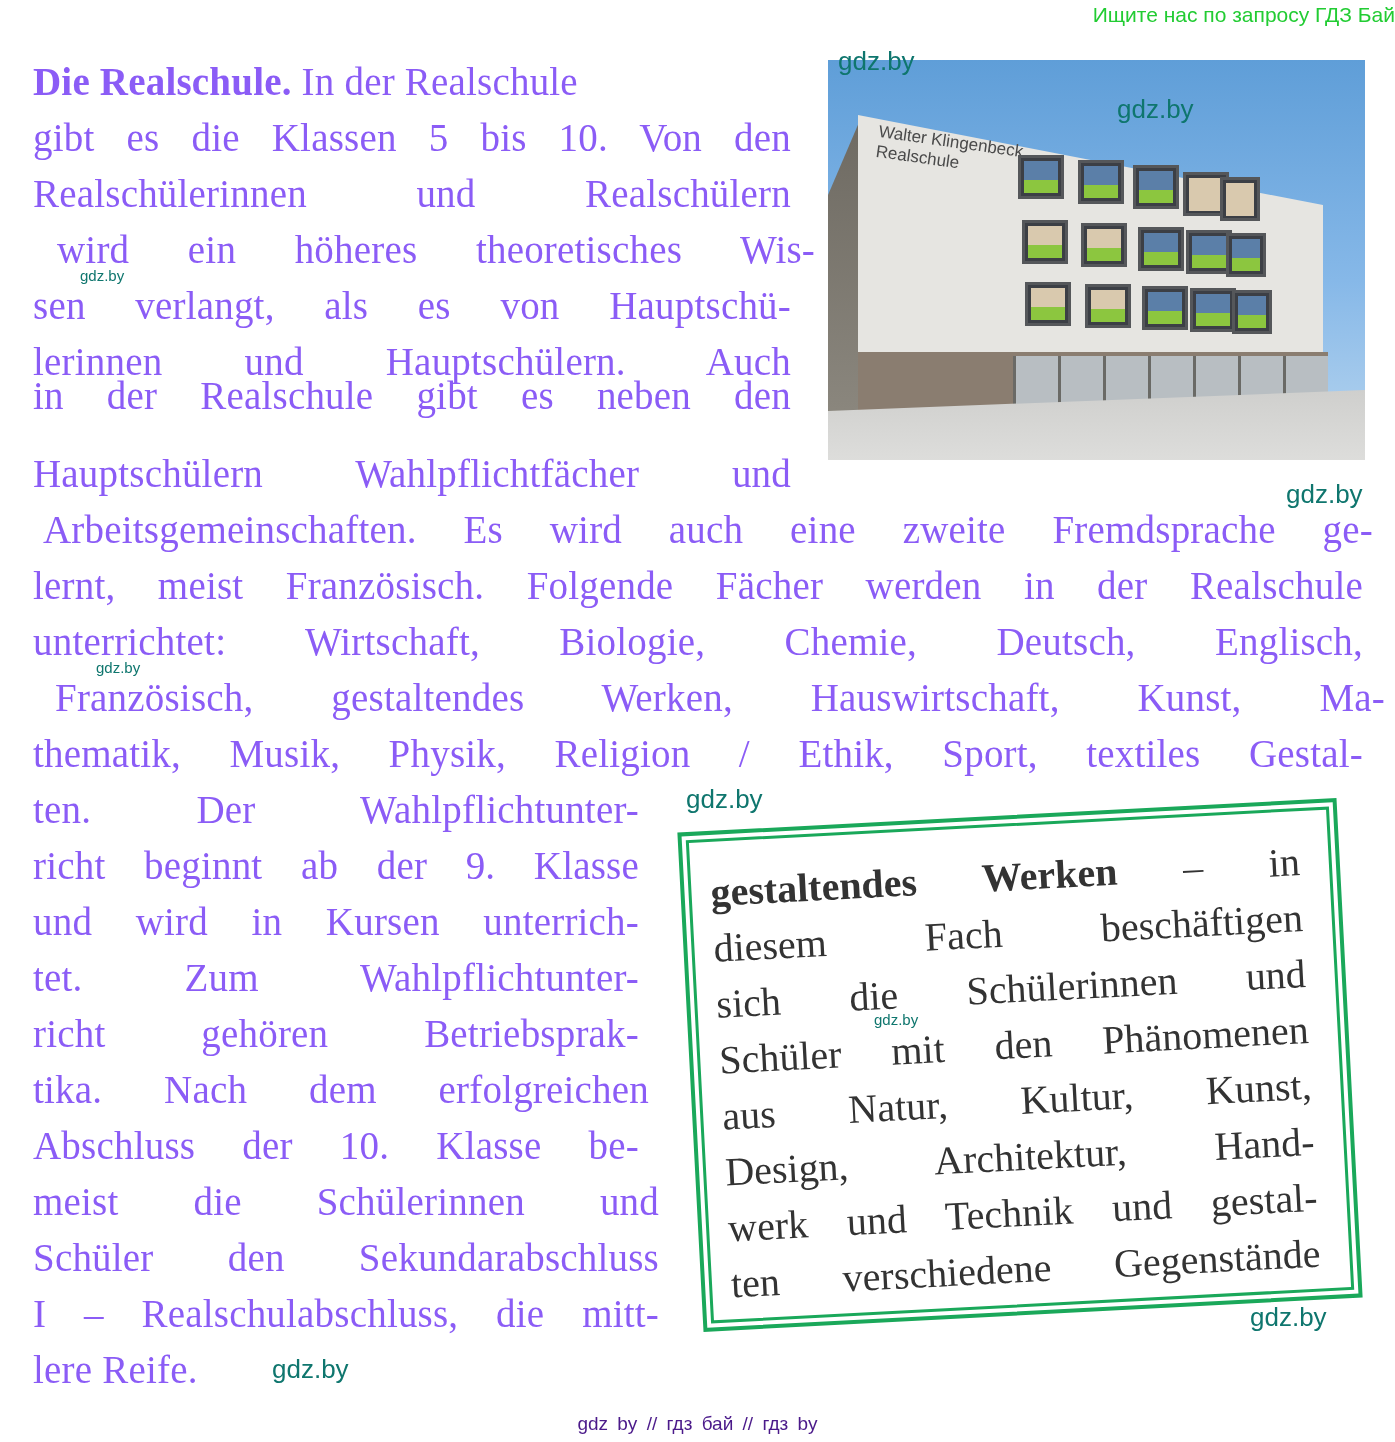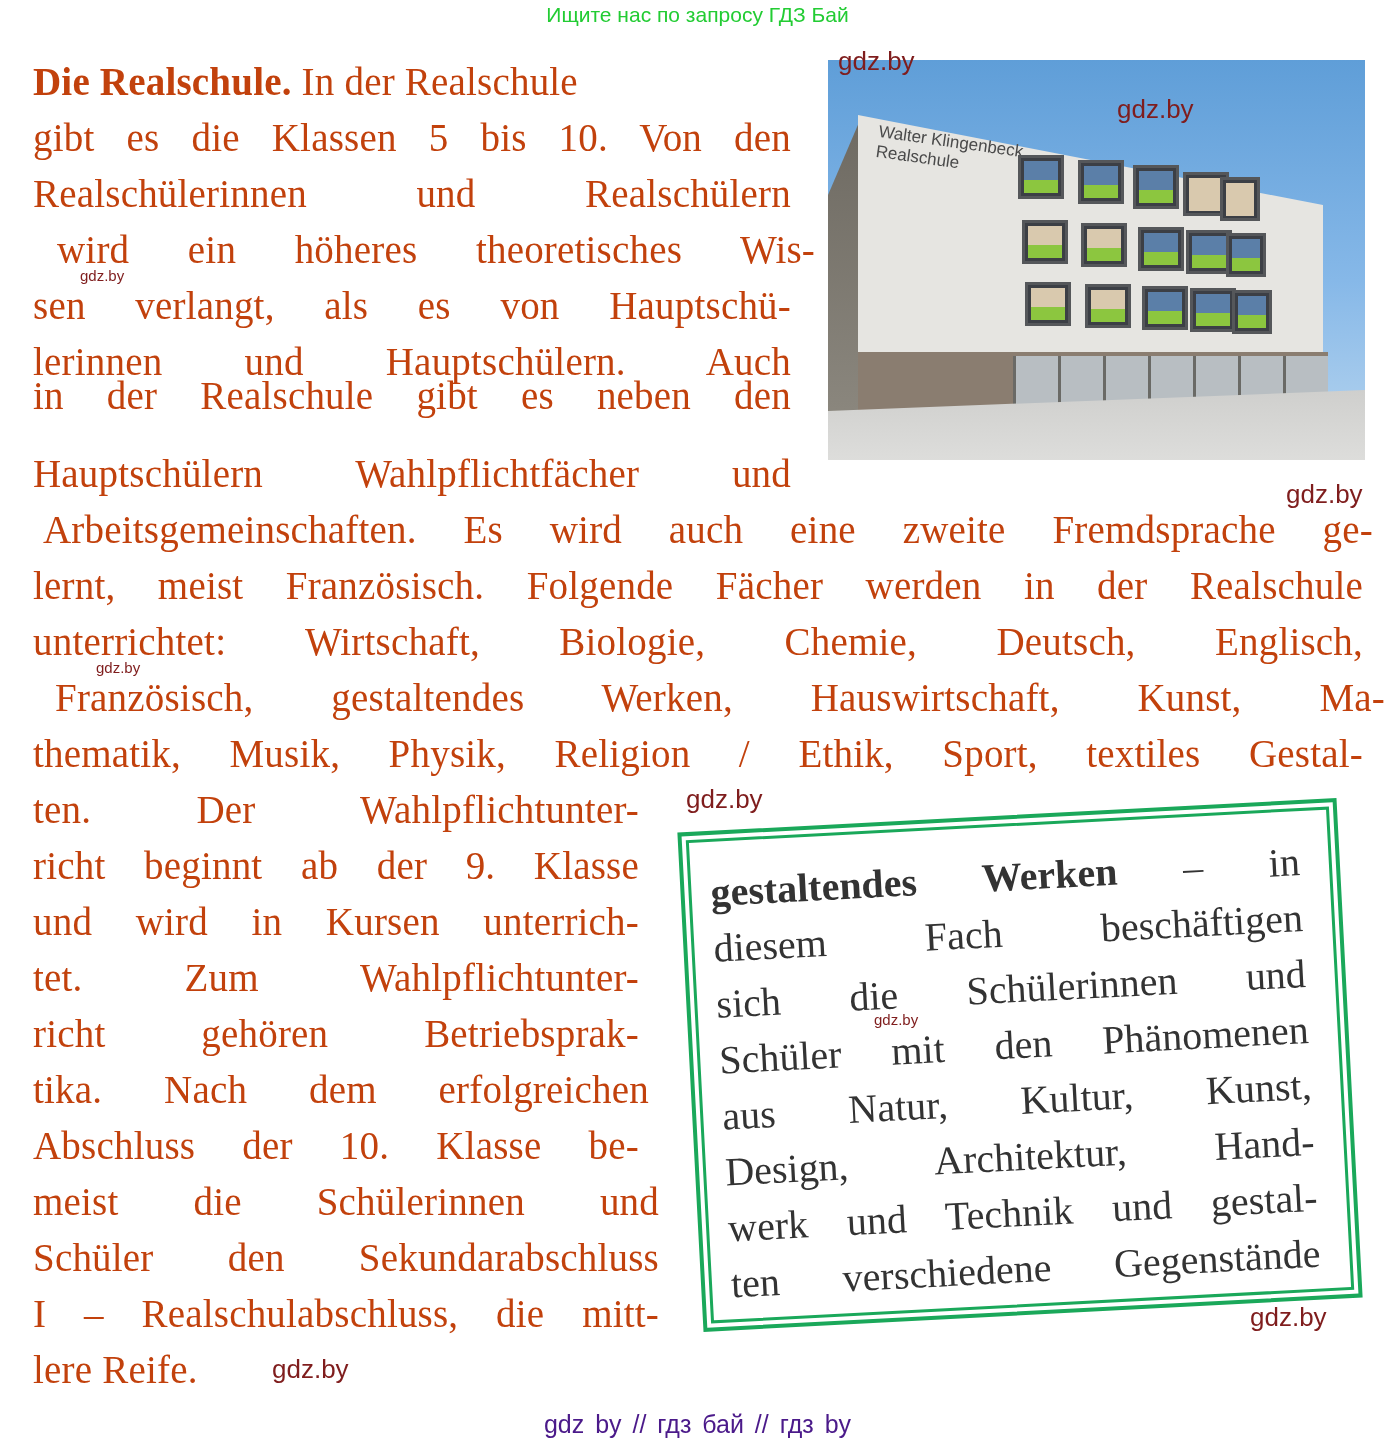--- a/index.html
+++ b/index.html
@@ -3,39 +3,39 @@
   <meta charset="utf-8">
   <style>
     html, body { margin: 0; padding: 0; background: #ffffff; }
     body {
       width: 1395px; height: 1442px; position: relative; overflow: hidden;
       font-family: "DejaVu Serif", "Liberation Serif", serif;
       color: #333333;
     }
     .banner {
       position: absolute; left: 0; top: 0; width: 1395px; height: 32px;
-      text-align: center; font-family: "Liberation Sans", sans-serif;
+      text-align: right; font-family: "Liberation Sans", sans-serif;
       font-size: 21px; line-height: 30px;
     }
     .footer {
       position: absolute; left: 0; top: 1408px; width: 1395px; height: 32px;
       text-align: center; font-family: "Liberation Sans", sans-serif;
-      font-size: 25px; line-height: 32px; word-spacing: 4px;
+      font-size: 19px; line-height: 32px; word-spacing: 4px;
     }
     .wm {
       position: absolute; font-family: "Liberation Sans", sans-serif;
-      color: #7f1d1d; line-height: 1; white-space: nowrap;
+      color: #0f766e; line-height: 1; white-space: nowrap;
     }
     .wm.big { font-size: 26px; }
     .wm.small { font-size: 15px; }
 
     .line {
       position: absolute; white-space: nowrap;
       font-family: "Liberation Serif", serif;
-      font-size: 39px; line-height: 1; color: #c2410c;
+      font-size: 39px; line-height: 1; color: #8b5cf6;
       letter-spacing: 0.2px;
     }
     .line b { font-weight: bold; }
     .just { text-align: justify; text-align-last: justify; }
 
     
     .photo {
       position: absolute; left: 828px; top: 60px; width: 537px; height: 400px;
       overflow: hidden;
       background: linear-gradient(180deg, #5f9ed8 0%, #86b8e8 55%, #b9d6ef 100%);

